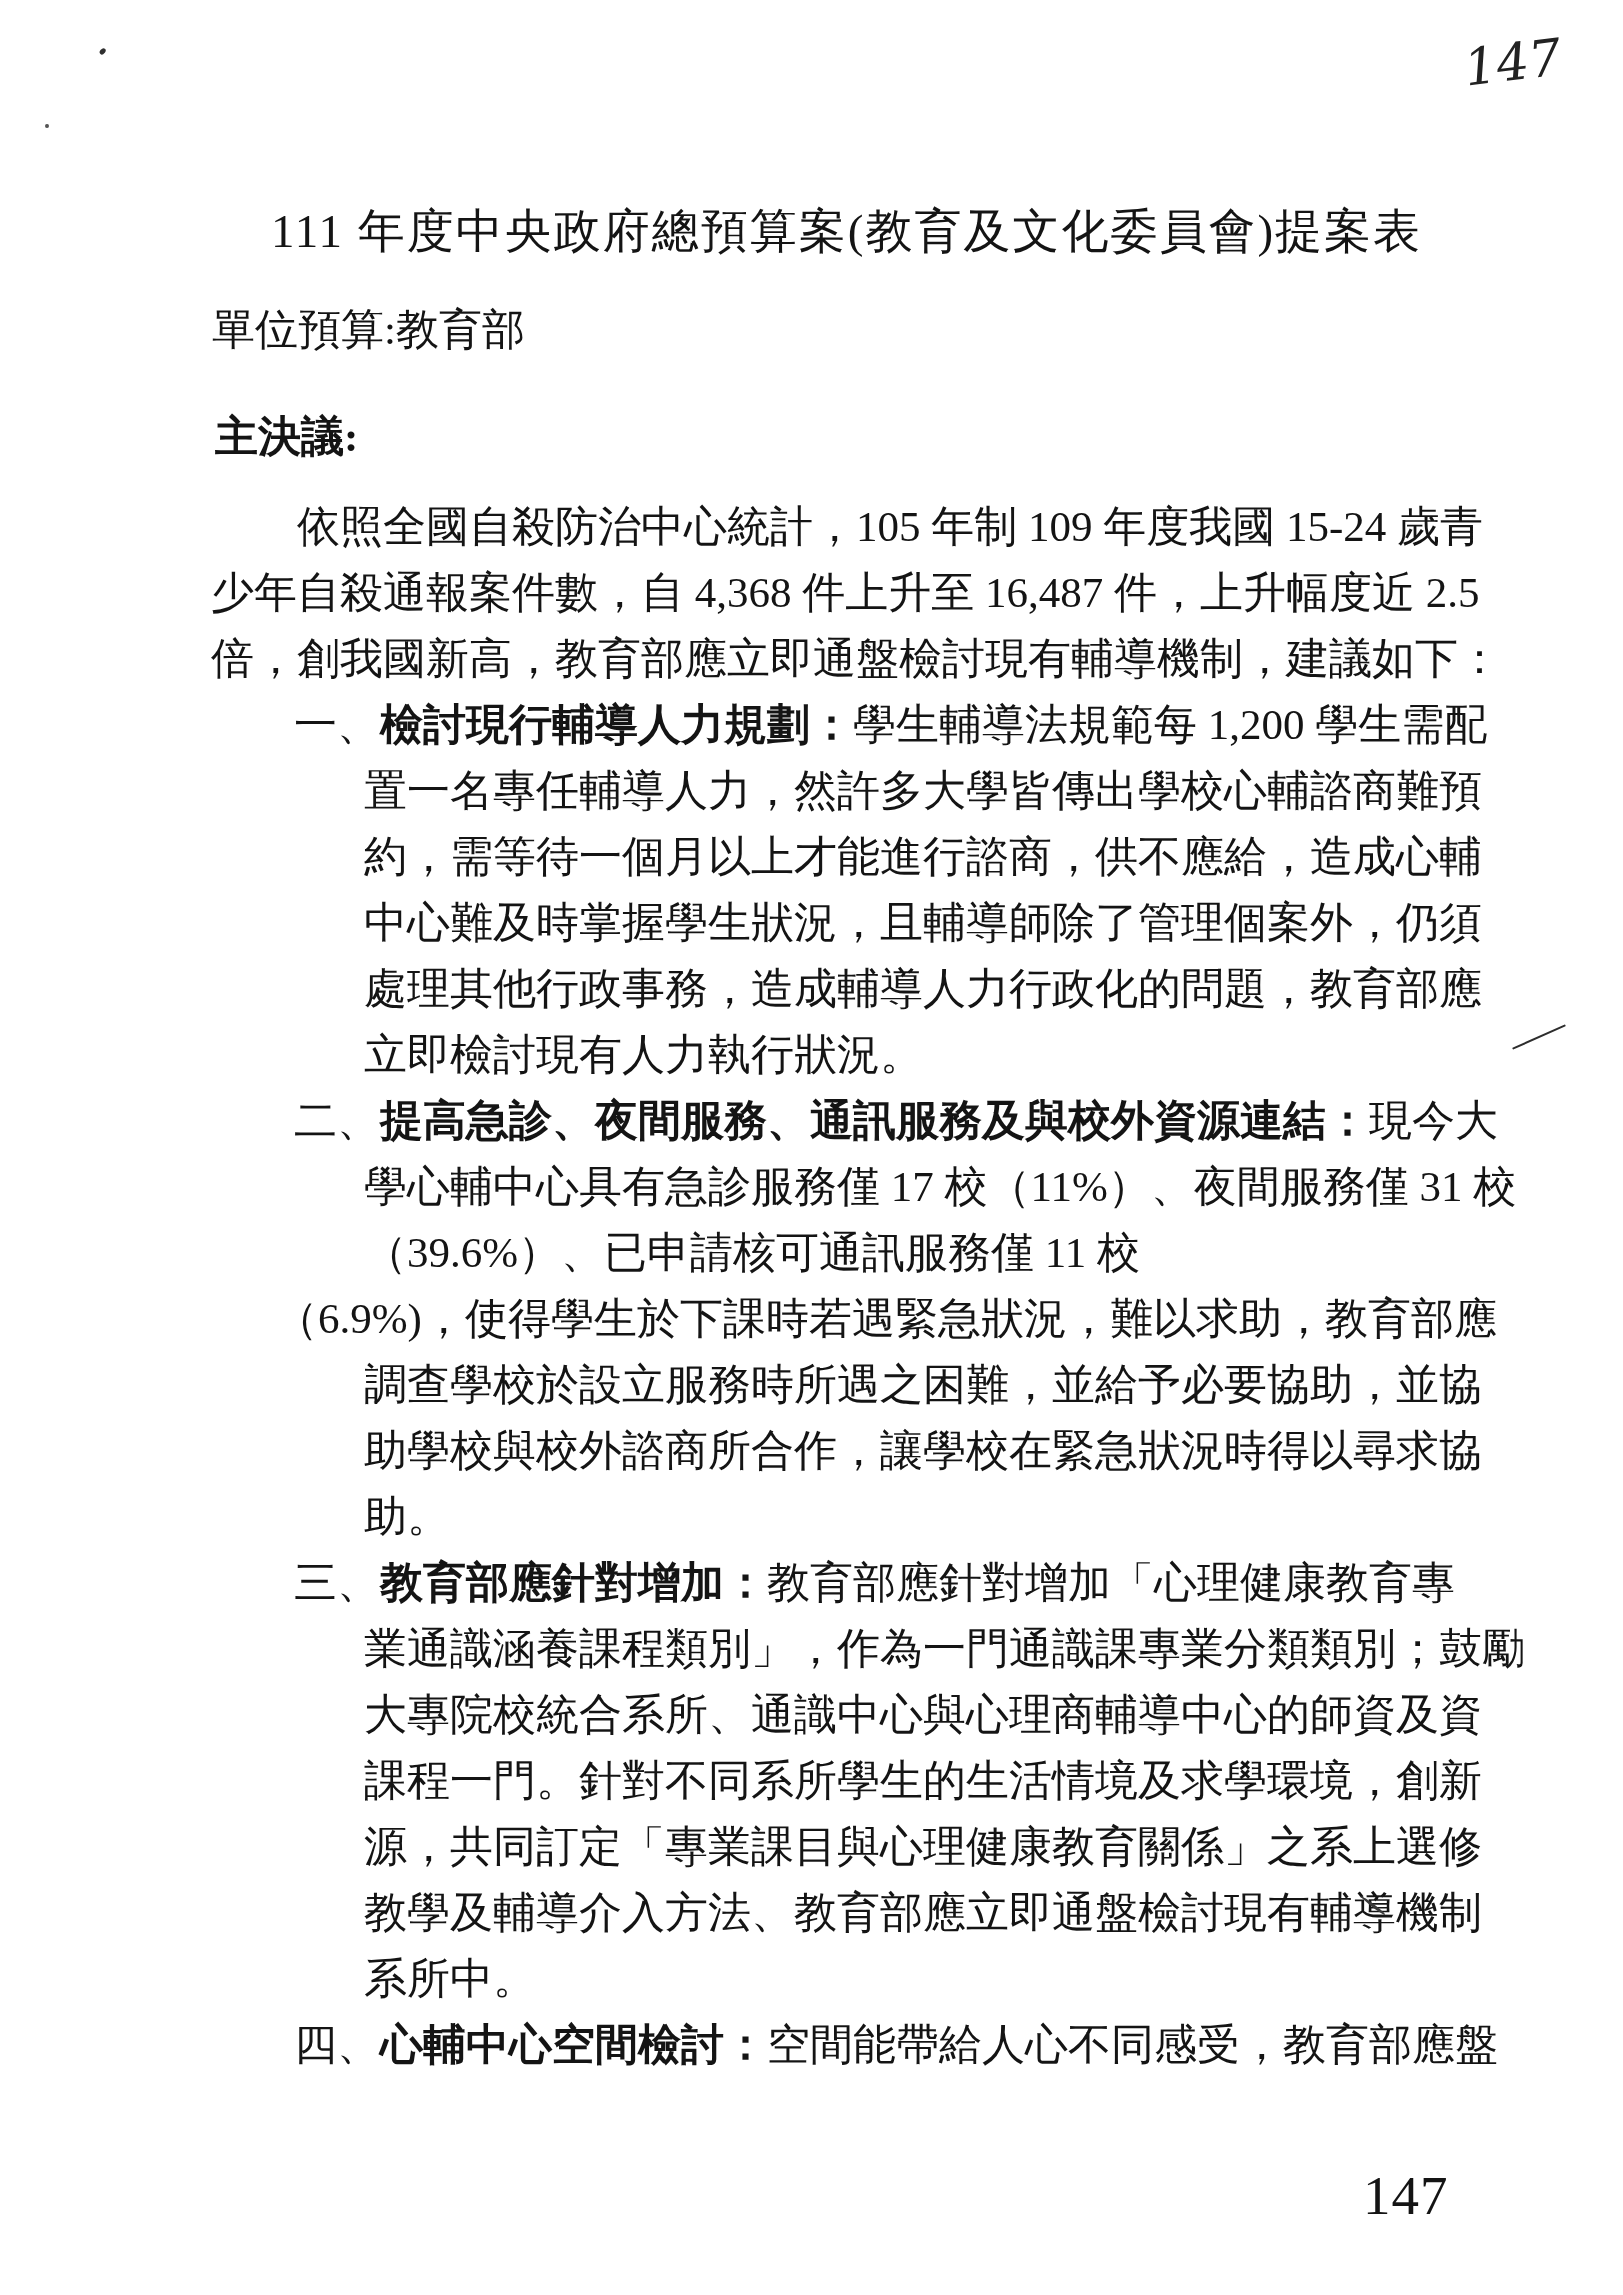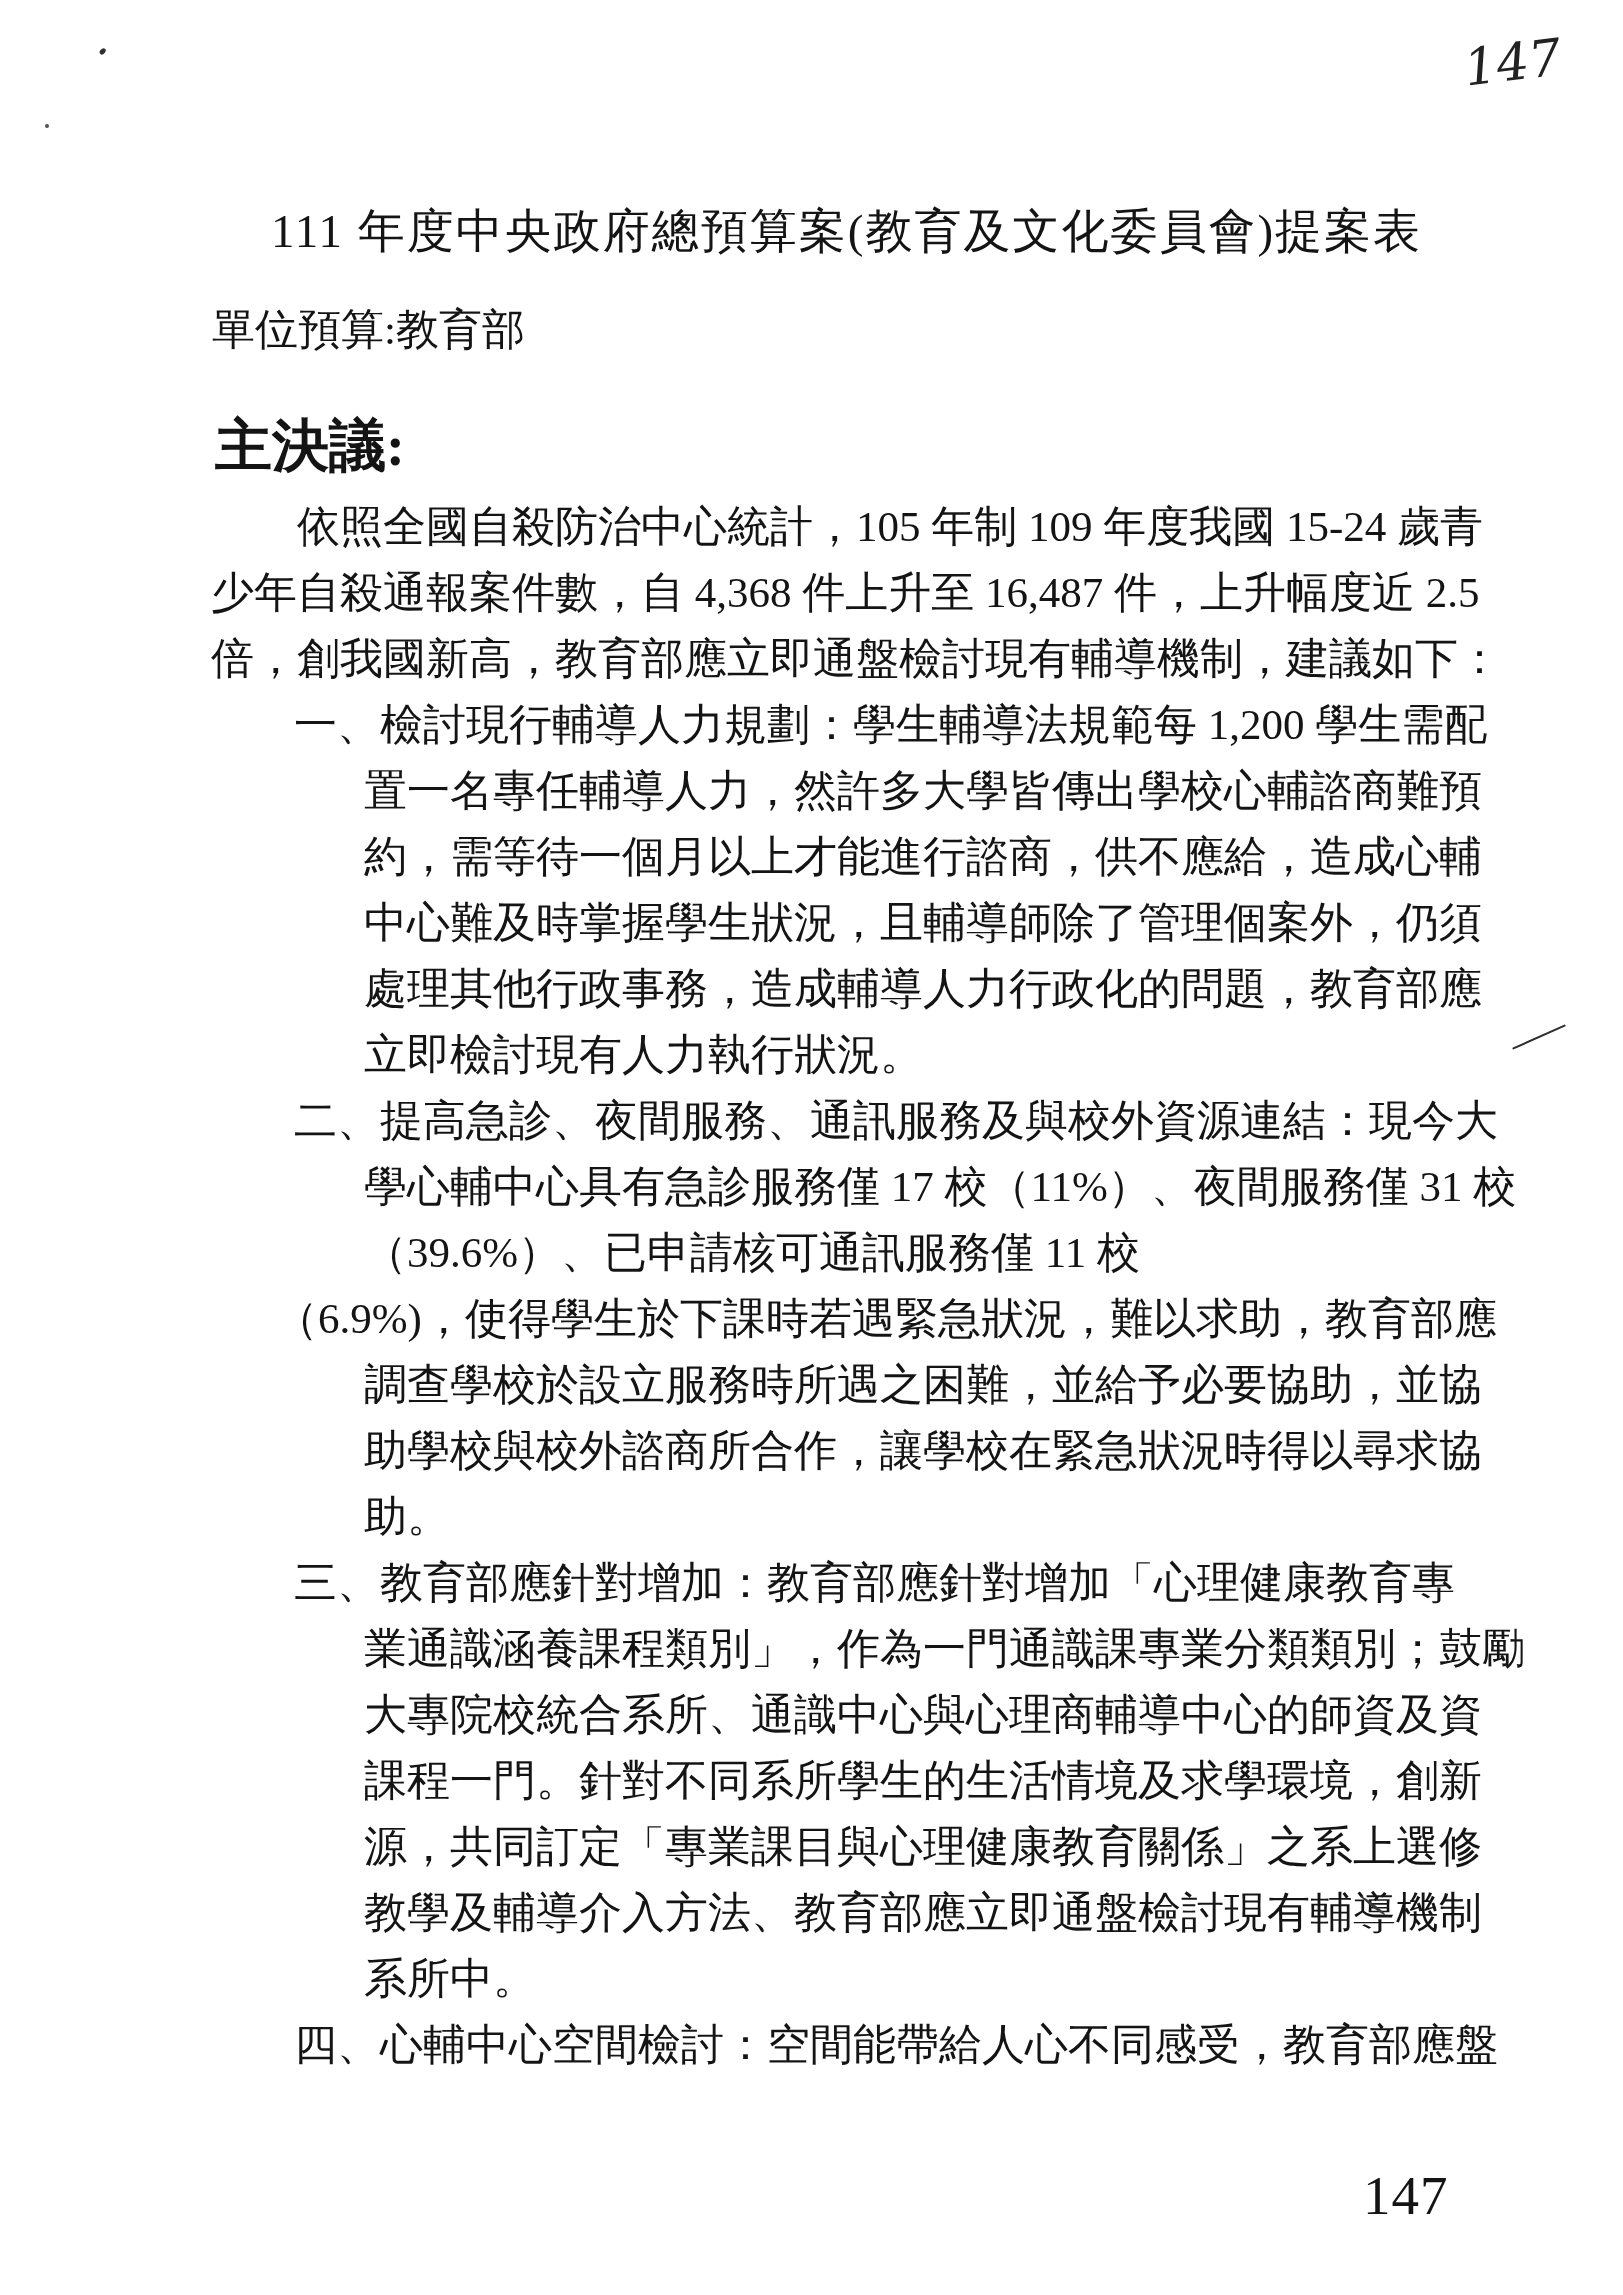--- a/index.html
+++ b/index.html
@@ -14,32 +14,32 @@
   .title{
     position:absolute;top:200px;left:271px;
     font-size:47px;letter-spacing:2px;white-space:nowrap;
   }
   .unit{
     position:absolute;top:301px;left:212px;
     font-size:43px;white-space:nowrap;
   }
   .resolution{
     position:absolute;top:408px;left:215px;
-    font-size:57px;font-weight:bold;white-space:nowrap;
+    font-size:43px;font-weight:bold;white-space:nowrap;
   }
   .content{
     position:absolute;top:494px;left:211px;width:1383px;
     font-size:43px;line-height:66px;
   }
   .line{white-space:nowrap;}
   .ind2{padding-left:86px;}
   .item-first{padding-left:83px;}
   .item-cont{padding-left:153px;}
   .item-out{padding-left:64px;}
-  .hd{font-weight:normal;margin-top:8px;}
+  .hd{font-weight:bold;margin-top:8px;}
   .hand{
     position:absolute;top:33px;left:1464px;
     font-size:51px;font-style:italic;
     font-family:"DejaVu Serif",serif;
     transform:rotate(-7deg);
     color:#222;white-space:nowrap;
   }
   .pageno{
     position:absolute;top:2164px;left:1363px;
     font-size:55px;letter-spacing:1px;

